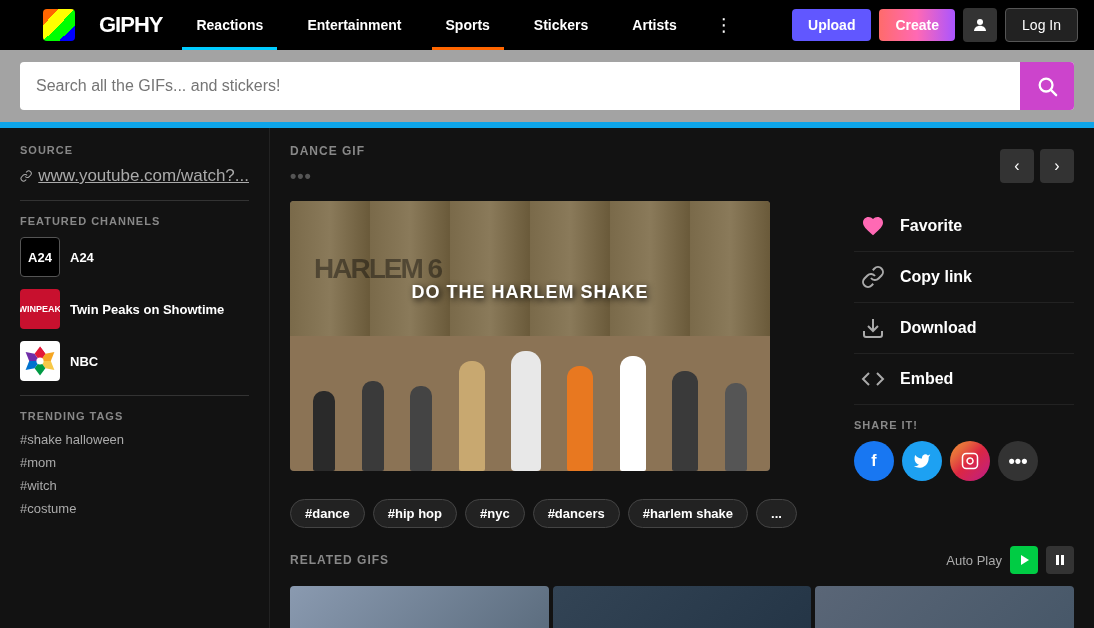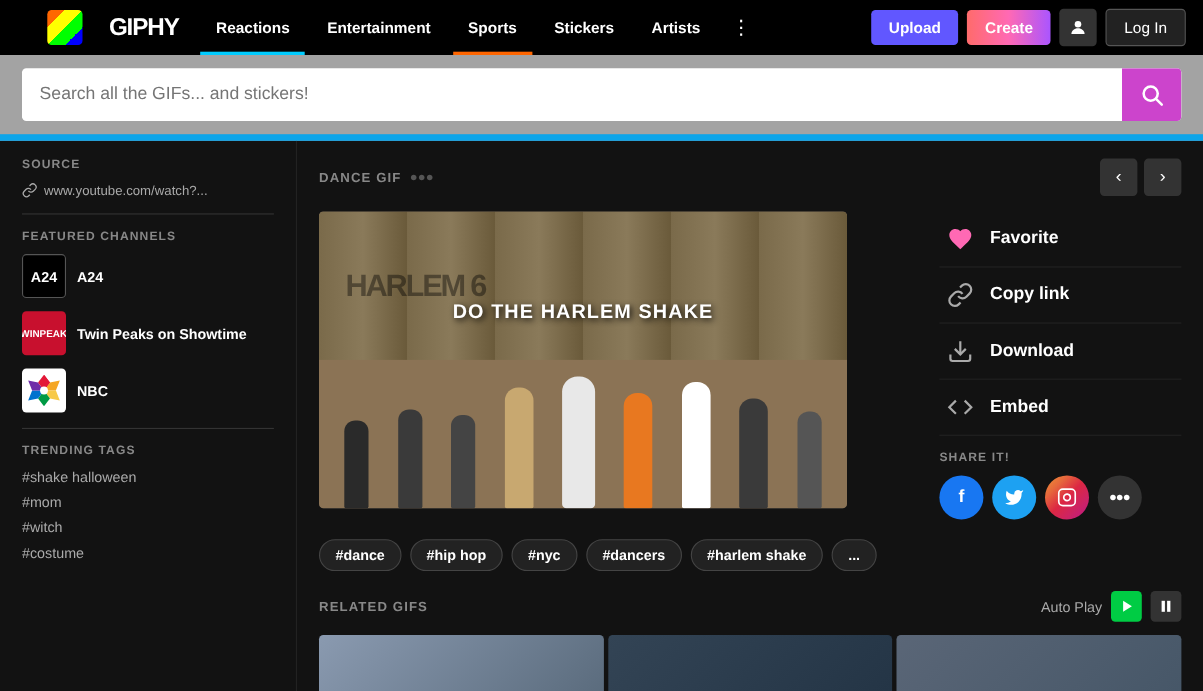--- a/index.html
+++ b/index.html
@@ -3,21 +3,21 @@
   <meta charset="utf-8">
   <style>
     * { margin: 0; padding: 0; box-sizing: border-box; }
     body { background: #121212; color: #fff; font-family: Arial, sans-serif; width: 1094px; min-height: 628px; overflow: hidden; }
 
     
     .header { display: flex; align-items: center; background: #000; height: 50px; padding: 0 16px; gap: 12px; }
     .logo { display: flex; align-items: center; gap: 24px; margin-right: 8px; padding-left: 27px; }
     .logo-square { width: 32px; height: 32px; background: linear-gradient(135deg, #ff6600 25%, #ffff00 25%, #ffff00 50%, #00ff00 50%, #00ff00 75%, #0000ff 75%); border-radius: 4px; display: flex; align-items: center; justify-content: center; }
     .logo-text { color: #fff; font-weight: 900; font-size: 22px; letter-spacing: -1px; }
-    nav { display: flex; align-items: center; gap: 6px; flex: 1; }
+    nav { display: flex; align-items: center; gap: 16px; flex: 1; }
     .nav-item { color: #fff; font-size: 14px; font-weight: 600; padding: 0 14px; height: 50px; display: flex; align-items: center; cursor: pointer; position: relative; text-decoration: none; }
     .nav-item.active::after { content: ''; position: absolute; bottom: 0; left: 0; right: 0; height: 3px; }
     .nav-item[data-name="nav-reactions"].active::after { background: #00ccff; }
     .nav-item[data-name="nav-sports"].active::after { background: #ff6600; }
     .nav-more { color: #fff; font-size: 18px; padding: 0 8px; cursor: pointer; height: 50px; display: flex; align-items: center; }
     .nav-actions { display: flex; align-items: center; gap: 8px; margin-left: auto; }
     .btn-upload { background: #6157ff; color: #fff; border: none; padding: 8px 16px; border-radius: 4px; font-weight: 700; font-size: 14px; cursor: pointer; }
     .btn-create { background: linear-gradient(90deg, #ff6b6b, #ff69b4, #aa55ff); color: #fff; border: none; padding: 8px 16px; border-radius: 4px; font-weight: 700; font-size: 14px; cursor: pointer; }
     .btn-user { background: #333; border: none; color: #fff; width: 34px; height: 34px; border-radius: 4px; cursor: pointer; display: flex; align-items: center; justify-content: center; }
     .btn-login { background: #222; border: 1px solid #555; color: #fff; padding: 8px 16px; border-radius: 4px; font-size: 14px; cursor: pointer; }
@@ -27,33 +27,33 @@
     .search-inner { display: flex; align-items: center; background: #fff; border-radius: 4px; overflow: hidden; }
     .search-input { flex: 1; border: none; outline: none; font-size: 16px; padding: 12px 16px; color: #333; }
     .search-btn { background: #cc44cc; border: none; width: 54px; height: 48px; cursor: pointer; display: flex; align-items: center; justify-content: center; }
 
     
     .main { display: flex; height: calc(628px - 50px - 72px); overflow: hidden; }
 
     
     .sidebar { width: 270px; padding: 16px 20px; border-right: 1px solid #222; overflow-y: auto; flex-shrink: 0; }
     .sidebar-section-title { color: #888; font-size: 11px; font-weight: 700; letter-spacing: 1px; margin-bottom: 10px; }
-    .source-link { display: flex; align-items: center; gap: 6px; color: #aaa; font-size: 12px; margin-bottom: 4px; }
+    .source-link { display: flex; align-items: center; gap: 6px; color: #aaa; font-size: 17px; margin-bottom: 4px; text-decoration: underline; }
     .sidebar-divider { border: none; border-top: 1px solid #333; margin: 14px 0; }
     .featured-item { display: flex; align-items: center; gap: 10px; margin-bottom: 12px; cursor: pointer; }
     .featured-logo { width: 40px; height: 40px; background: #222; border-radius: 4px; display: flex; align-items: center; justify-content: center; font-weight: 900; font-size: 11px; color: #fff; flex-shrink: 0; overflow: hidden; }
     .featured-logo.a24 { background: #000; border: 1px solid #555; font-size: 13px; }
     .featured-logo.nbc { background: #fff; }
     .featured-name { color: #fff; font-size: 13px; font-weight: 600; }
     .trending-tag { color: #aaa; font-size: 13px; margin-bottom: 8px; cursor: pointer; }
 
     
     .content { flex: 1; padding: 16px 20px; overflow-y: auto; }
     .content-header { display: flex; align-items: center; justify-content: space-between; margin-bottom: 14px; }
-    .gif-title { color: #888; font-size: 12px; font-weight: 700; letter-spacing: 1px; display: flex; align-items: center; gap: 8px; }
+    .gif-title { color: #888; font-size: 12px; font-weight: 700; letter-spacing: 1px; display: flex; gap: 8px; flex-direction: column; }
     .nav-arrows { display: flex; gap: 6px; }
     .arrow-btn { background: #333; border: none; color: #fff; width: 34px; height: 34px; border-radius: 4px; cursor: pointer; font-size: 16px; display: flex; align-items: center; justify-content: center; }
 
     
     .gif-area { display: flex; gap: 20px; margin-bottom: 18px; }
     .gif-main { flex: 1; }
     .gif-image { width: 480px; height: 270px; background: #333; border-radius: 4px; overflow: hidden; position: relative; display: flex; align-items: center; justify-content: center; }
 
     
     .action-panel { width: 220px; flex-shrink: 0; }

